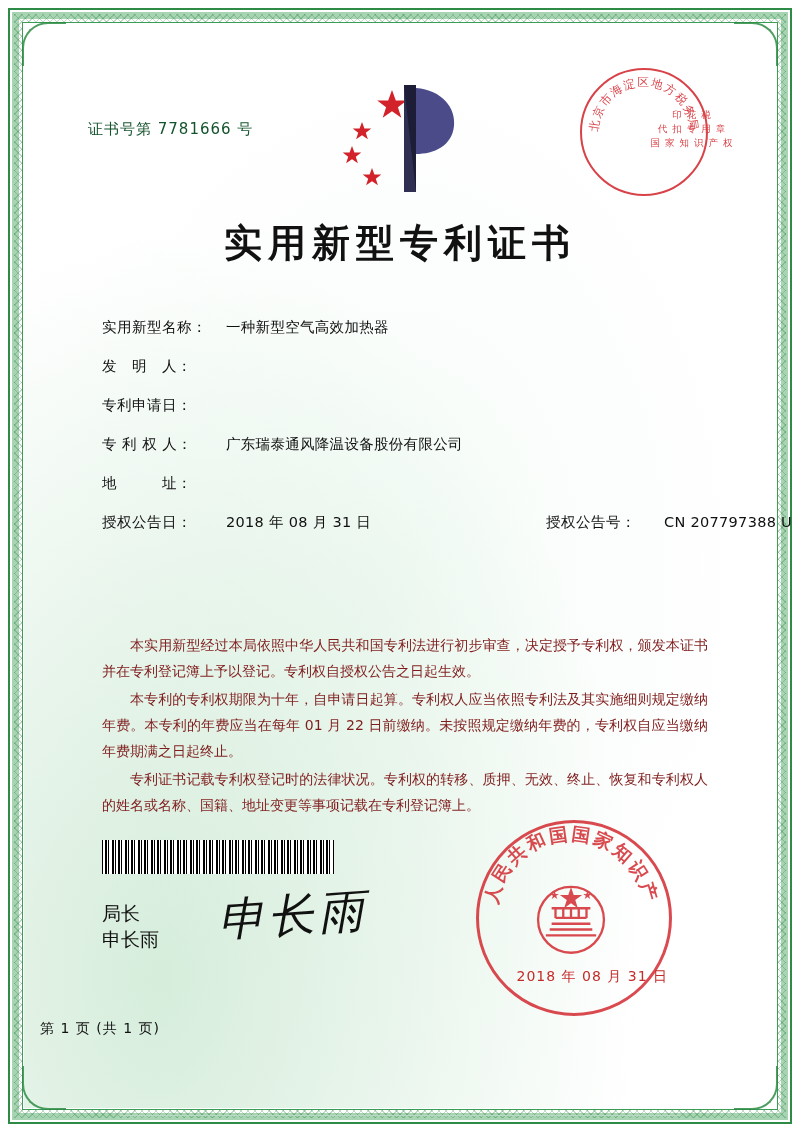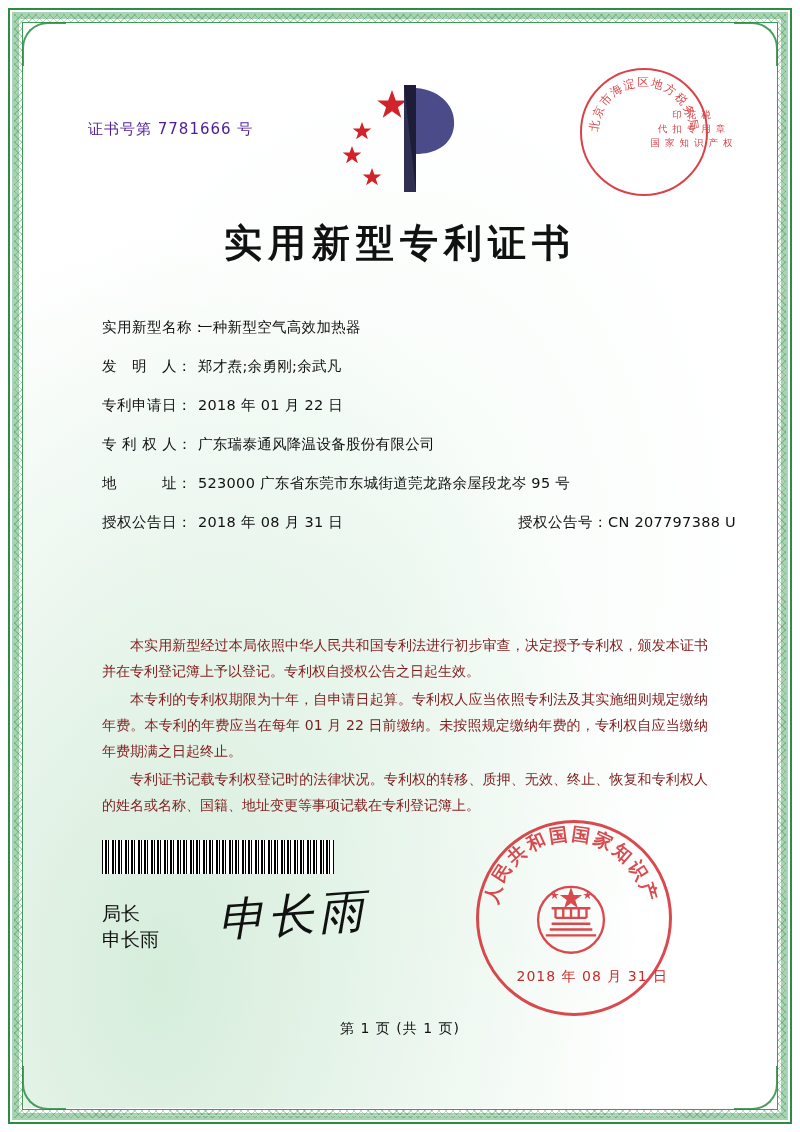--- a/index.html
+++ b/index.html
@@ -98,21 +98,21 @@
     top: 40px;
     right: 40px;
     bottom: 40px;
   }
 
   .cert-number {
     position: absolute;
     left: 48px;
     top: 80px;
     font-size: 15px;
-    color: #4c1d95;
+    color: #14532d;
     letter-spacing: 1px;
     white-space: nowrap;
   }
 
   
   .logo {
     position: absolute;
     left: 50%;
     top: 40px;
     transform: translateX(-50%);
@@ -177,20 +177,21 @@
     white-space: nowrap;
   }
   .field-label {
     width: 96px;
     flex: 0 0 96px;
     letter-spacing: 0.5px;
   }
   .field-value {
     flex: 1 1 auto;
     letter-spacing: 0.3px;
+    margin-left: 28px;
   }
   .field-row.dual .field-value {
     flex: 0 0 auto;
     width: 300px;
   }
   .field-row.dual .field-label2 {
     flex: 0 0 auto;
     margin-left: 20px;
     letter-spacing: 0.5px;
   }
@@ -261,21 +262,20 @@
     font-size: 14px;
     color: #c42b2b;
     letter-spacing: 1px;
     white-space: nowrap;
   }
   .page-footer {
     position: absolute;
     left: 0;
     right: 0;
     top: 980px;
-    text-align: center;
     font-size: 14px;
     color: #111;
     letter-spacing: 1px;
   }
   .bottom-line {
     position: absolute;
     left: 120px;
     right: 120px;
     bottom: 16px;
     height: 1px;
@@ -336,37 +336,34 @@
 
     <div class="fields">
 
       <div class="field-row">
         <div class="field-label">实用新型名称：</div>
         <div class="field-value">一种新型空气高效加热器</div>
       </div>
 
       <div class="field-row">
         <div class="field-label">发　明　人：</div>
-        <div class="field-value">郑才焘;余勇刚;余武凡</div>
       </div>
 
 
       <div class="field-row">
         <div class="field-label">专利申请日：</div>
-        <div class="field-value">2018 年 01 月 22 日</div>
       </div>
 
       <div class="field-row">
         <div class="field-label">专 利 权 人：</div>
         <div class="field-value">广东瑞泰通风降温设备股份有限公司</div>
       </div>
 
       <div class="field-row">
         <div class="field-label">地　　　址：</div>
-        <div class="field-value">523000  广东省东莞市东城街道莞龙路余屋段龙岑 95 号</div>
       </div>
 
       <div class="field-row dual">
         <div class="field-label">授权公告日：</div>
         <div class="field-value">2018 年 08 月 31 日</div>
         <div class="field-label2">授权公告号：</div>
         <div class="field-value">CN 207797388 U</div>
       </div>
 
     </div>

